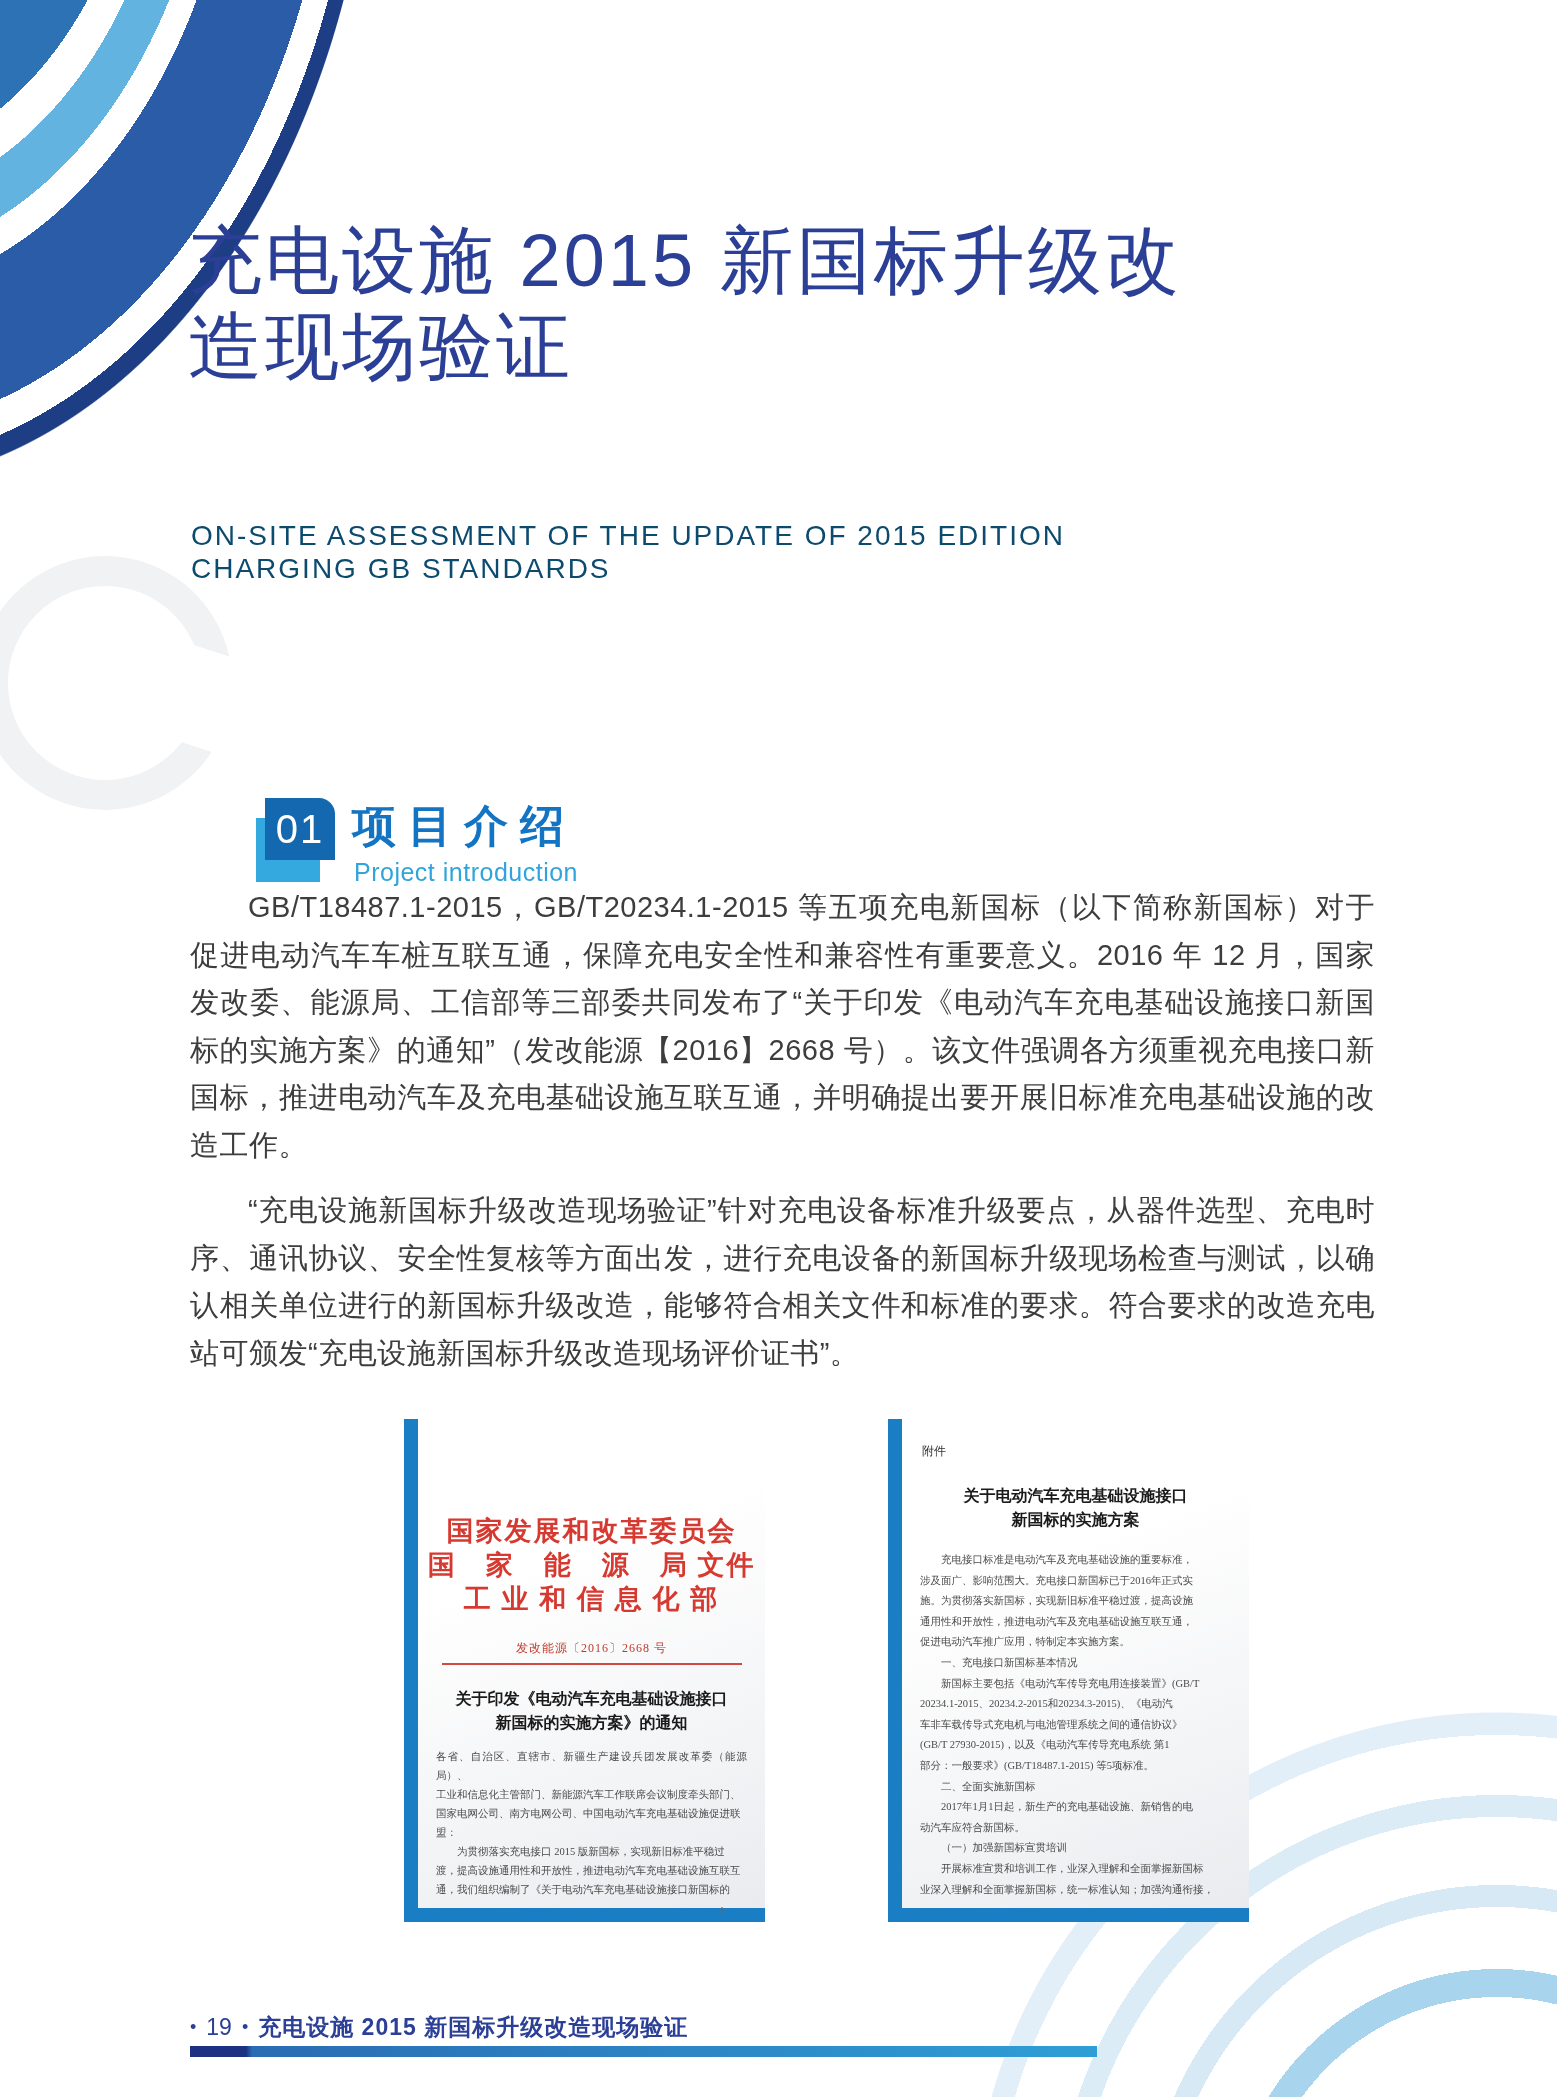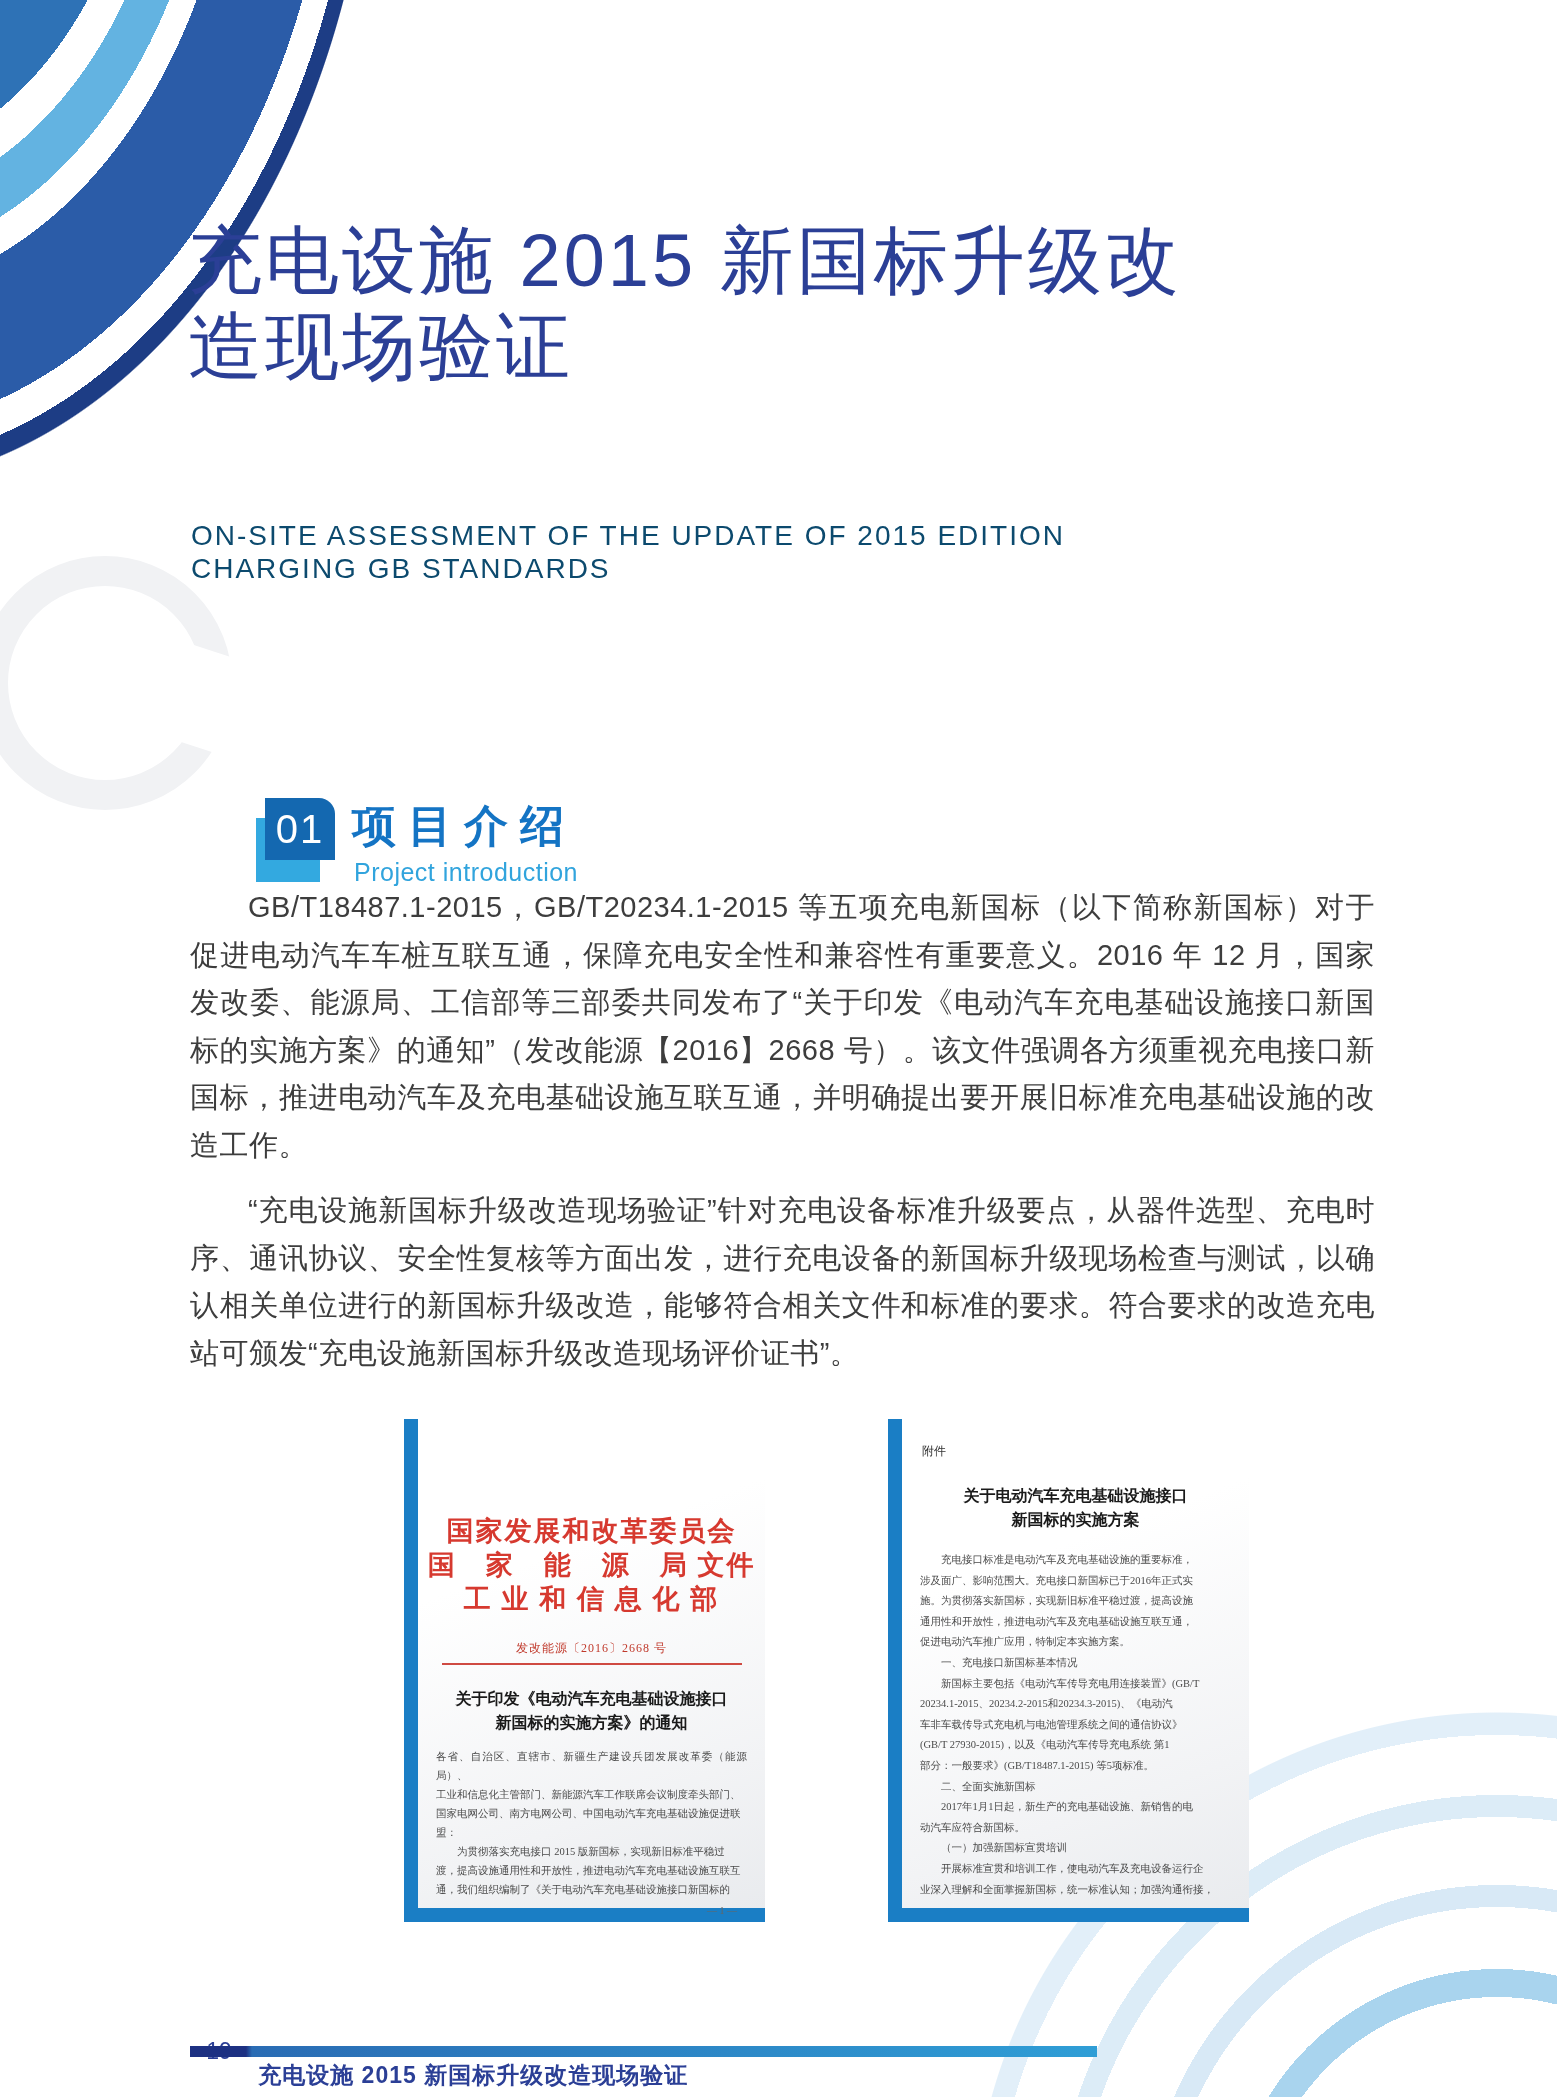--- a/index.html
+++ b/index.html
@@ -74,21 +74,21 @@
   .doc-body{margin:12px 18px 0;font-size:10.5px;line-height:19px;color:#4a4a4a;text-align:justify;}
   .doc-body div{min-height:19px;}
   .page-num{text-align:right;margin:6px 28px 0;font-size:10px;color:#666666;}
   .attach{margin:24px 0 0 20px;font-size:12px;color:#333333;}
   #doc-right .doc-title{margin-top:24px;}
   #doc-right .doc-body{margin-top:18px;line-height:20.6px;}
   
   .footer{position:absolute;left:190px;top:2012px;display:flex;align-items:center;
     color:#2b3f96;font-size:23px;gap:10px;}
   .footer .dot{font-size:18px;line-height:23px;}
-  .footer .ft{font-weight:700;letter-spacing:1px;margin-top:48px;}
+  .footer .ft{font-weight:700;letter-spacing:1px;}
   .footer-bar{position:absolute;left:190px;top:2046px;width:907px;height:11px;
     background:linear-gradient(90deg,#1d3182 0,#1d3182 56px,#2a6cb4 62px,#2f9ed6 100%);}
 </style>
 </head>
 <body>
 
 <div class="page">
 
   <div class="corner-tl"></div>
   <div class="c-watermark"></div>
@@ -158,21 +158,21 @@
           <div>　　一、充电接口新国标基本情况</div>
           <div>　　新国标主要包括《电动汽车传导充电用连接装置》(GB/T</div>
           <div>20234.1-2015、20234.2-2015和20234.3-2015)、《电动汽</div>
           <div>车非车载传导式充电机与电池管理系统之间的通信协议》</div>
           <div>(GB/T 27930-2015)，以及《电动汽车传导充电系统 第1</div>
           <div>部分：一般要求》(GB/T18487.1-2015) 等5项标准。</div>
           <div>　　二、全面实施新国标</div>
           <div>　　2017年1月1日起，新生产的充电基础设施、新销售的电</div>
           <div>动汽车应符合新国标。</div>
           <div>　　（一）加强新国标宣贯培训</div>
-          <div>　　开展标准宣贯和培训工作，使电动汽车及充电设备运行企</div>
+          <div>　　开展标准宣贯和培训工作，业深入理解和全面掌握新国标</div>
           <div>业深入理解和全面掌握新国标，统一标准认知；加强沟通衔接，</div>
         </div>
     </div>
   </div>
 
   <div class="footer">
     <span class="dot">•</span>
     <span>19</span>
     <span class="dot">•</span>
     <span class="ft">充电设施 2015 新国标升级改造现场验证</span>

